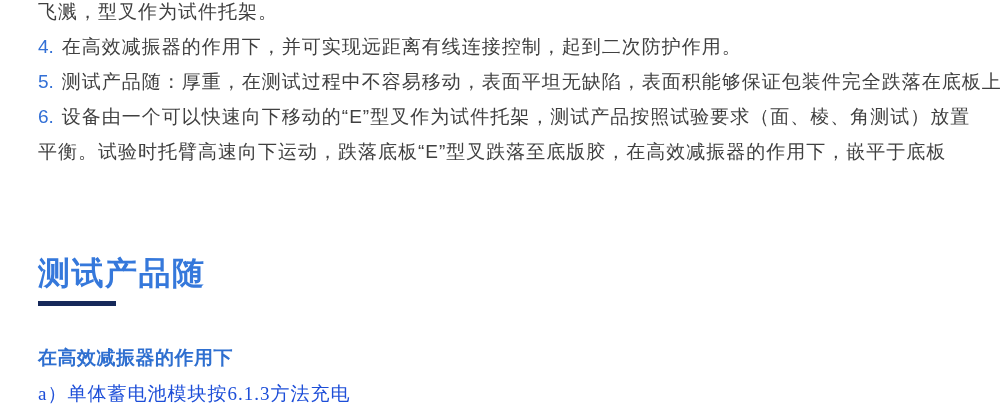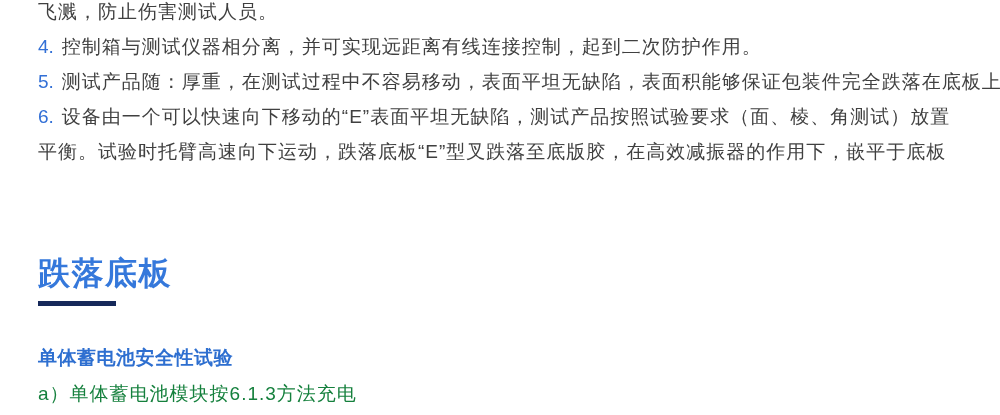--- a/index.html
+++ b/index.html
@@ -64,48 +64,49 @@
     color: #2e6fd0;
     letter-spacing: 0.5px;
     white-space: nowrap;
   }
   .item-a {
     position: absolute;
     left: 38px;
     top: 382px;
     font-size: 19px;
     line-height: 24px;
-    color: #15803d;
+    color: #1d4ed8;
     letter-spacing: 1px;
     white-space: nowrap;
+    font-family: Liberation Serif, serif;
   }
 </style>
 </head>
 <body>
 
 <div class="page">
 
   <div class="body-lines">
     <div class="text-line">
-      <span class="list-num"></span><span>飞溅，防止伤害测试人员。</span>
+      <span class="list-num"></span><span>飞溅，型叉作为试件托架。</span>
     </div>
     <div class="text-line">
-      <span class="list-num">4.</span><span>控制箱与测试仪器相分离，并可实现远距离有线连接控制，起到二次防护作用。</span>
+      <span class="list-num">4.</span><span>在高效减振器的作用下，并可实现远距离有线连接控制，起到二次防护作用。</span>
     </div>
     <div class="text-line">
       <span class="list-num">5.</span><span>测试产品随：厚重，在测试过程中不容易移动，表面平坦无缺陷，表面积能够保证包装件完全跌落在底板上</span>
     </div>
     <div class="text-line">
-      <span class="list-num">6.</span><span>设备由一个可以快速向下移动的“E”表面平坦无缺陷，测试产品按照试验要求（面、棱、角测试）放置</span>
+      <span class="list-num">6.</span><span>设备由一个可以快速向下移动的“E”型叉作为试件托架，测试产品按照试验要求（面、棱、角测试）放置</span>
     </div>
     <div class="text-line">
       <span class="list-num"></span><span>平衡。试验时托臂高速向下运动，跌落底板“E”型叉跌落至底版胶，在高效减振器的作用下，嵌平于底板</span>
     </div>
   </div>
 
-  <h2 class="section-heading" style="margin:0;">跌落底板</h2>
+  <h2 class="section-heading" style="margin:0;">测试产品随</h2>
   <div class="heading-underline"></div>
 
-  <h3 class="sub-heading" style="margin:0;">单体蓄电池安全性试验</h3>
+  <h3 class="sub-heading" style="margin:0;">在高效减振器的作用下</h3>
 
   <div class="item-a">a）单体蓄电池模块按6.1.3方法充电</div>
 
 </div>
 
 </body></html>

